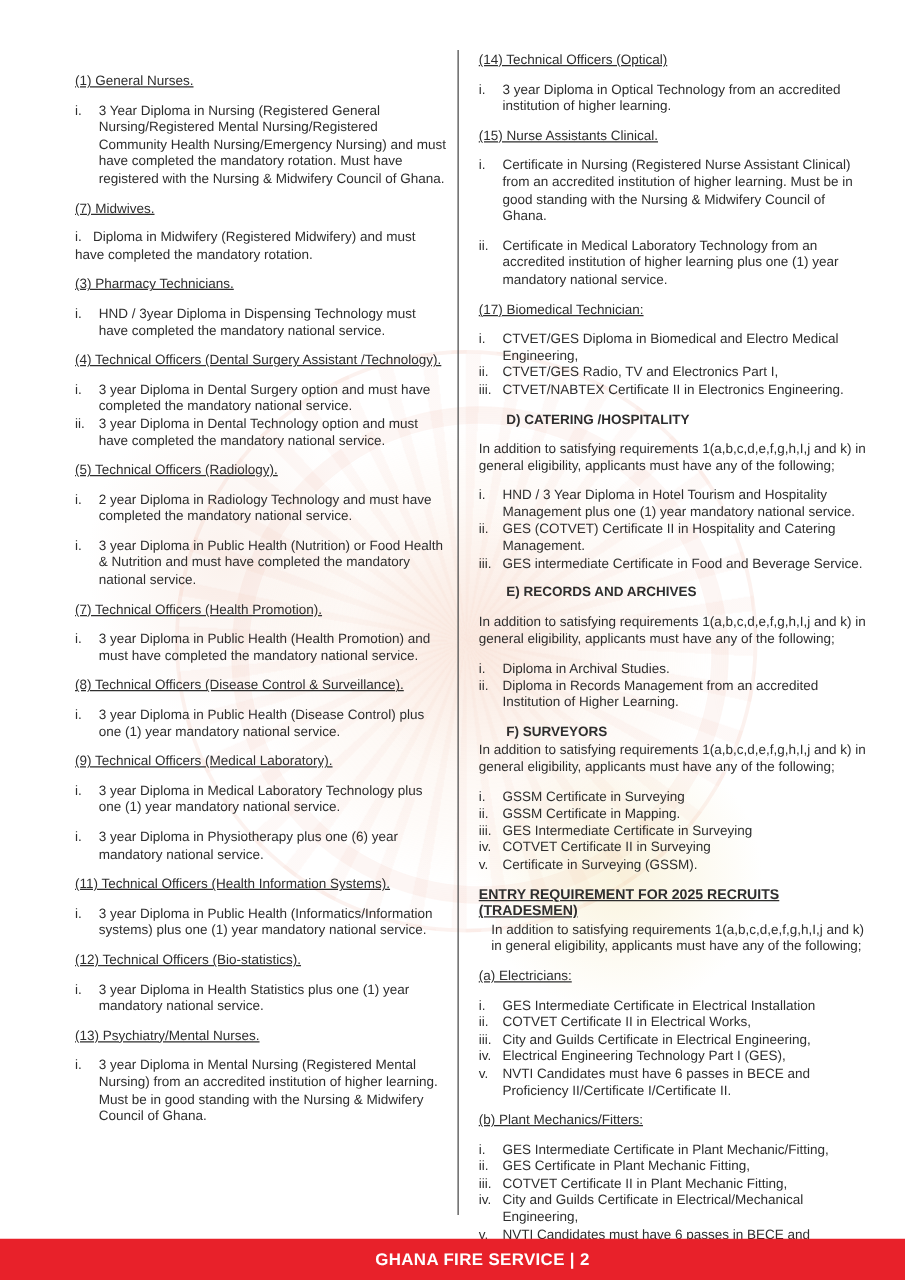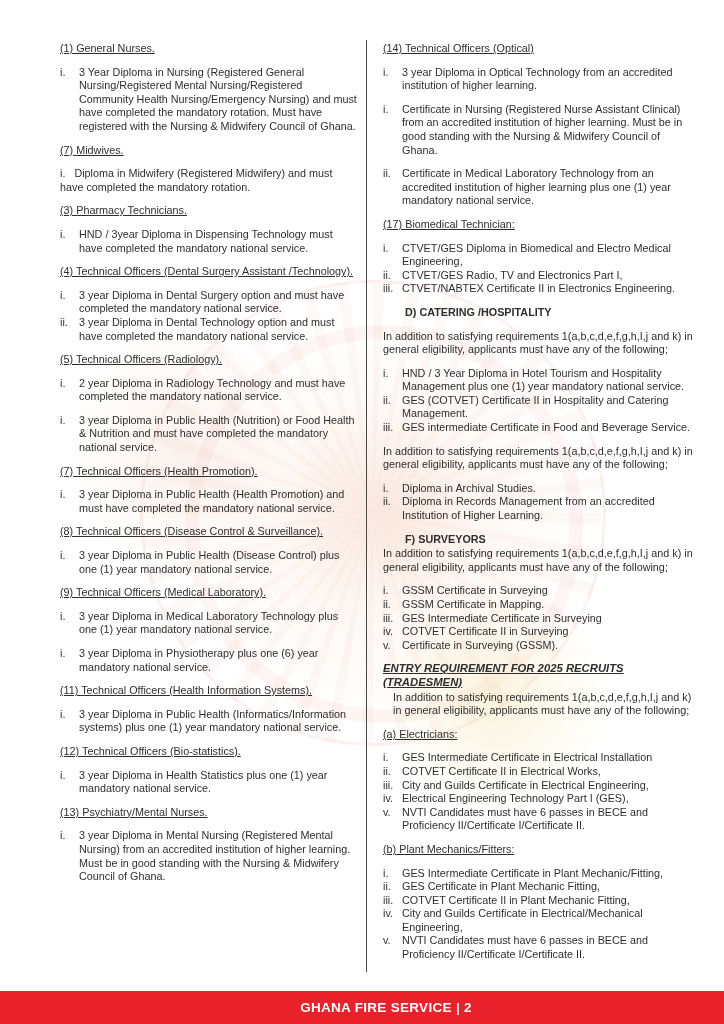--- a/index.html
+++ b/index.html
@@ -44,34 +44,34 @@
     position:absolute; left:140px; top:140px; width:220px; height:220px;
     background:radial-gradient(closest-side, rgba(238,180,160,0.18), rgba(238,180,160,0.0));
     border-radius:50%;
   }
 
   
   .col {
     position:absolute; top:42px;
     font-size:10.8px; line-height:13.6px;
   }
-  .col-left  { left:60px;  width:298px; }
+  .col-left  { left:60px;  width:298px;margin-top:17px; }
   .col-right { left:383px; width:310px; }
   .divider {
     position:absolute; left:366px; top:40px; bottom:52px; width:1px;
     background:#4a4a4a;
   }
 
   
   .block { margin:0 0 10px 0; }
   .block.tight { margin-bottom:1px; }
   .heading-underline { text-decoration:underline; }
   .heading-bold { font-weight:bold; }
   .heading-bold.indented { padding-left:22px; }
-  .heading-bold-underline { font-weight:bold; text-decoration:underline; font-size:11.3px;font-style:italic; }
+  .heading-bold-underline { font-weight:bold; text-decoration:underline; font-size:11.3px; }
   .para.indented { padding-left:10px; }
 
   .req-list { }
   .req-item { display:flex; }
   .req-item .marker { width:19px; flex-shrink:0; }
   .req-item .itext  { flex:1; }
   .req-list.flush .req-item { display:block; }
   .req-list.flush .marker { display:inline; width:auto; padding-right:9px; }
   .req-list.flush .itext { display:inline; }
 
@@ -194,20 +194,21 @@
   <div class="divider"></div>
 
   <div class="col col-right" id="col-right">
       <div class="block heading-underline">(14) Technical Officers (Optical)</div>
       <div class="block req-list">
         <div class="req-item">
           <span class="marker">i.</span>
           <span class="itext">3 year Diploma in Optical Technology from an accredited institution of higher learning.</span>
         </div>
       </div>
+      <div class="block heading-underline">(15) Nurse Assistants Clinical.</div>
       <div class="block req-list">
         <div class="req-item">
           <span class="marker">i.</span>
           <span class="itext">Certificate in Nursing (Registered Nurse Assistant Clinical) from an accredited institution of higher learning. Must be in good standing with the Nursing &amp; Midwifery Council of Ghana.</span>
         </div>
       </div>
       <div class="block req-list">
         <div class="req-item">
           <span class="marker">ii.</span>
           <span class="itext">Certificate in Medical Laboratory Technology from an accredited institution of higher learning plus one (1) year mandatory national service.</span>
@@ -237,20 +238,21 @@
         </div>
         <div class="req-item">
           <span class="marker">ii.</span>
           <span class="itext">GES (COTVET) Certificate II in Hospitality and Catering Management.</span>
         </div>
         <div class="req-item">
           <span class="marker">iii.</span>
           <span class="itext">GES intermediate Certificate in Food and Beverage Service.</span>
         </div>
       </div>
+      <div class="block heading-bold indented">E) RECORDS AND ARCHIVES</div>
       <div class="block para">In addition to satisfying requirements 1(a,b,c,d,e,f,g,h,I,j and k) in general eligibility, applicants must have any of the following;</div>
       <div class="block req-list">
         <div class="req-item">
           <span class="marker">i.</span>
           <span class="itext">Diploma in Archival Studies.</span>
         </div>
         <div class="req-item">
           <span class="marker">ii.</span>
           <span class="itext">Diploma in Records Management from an accredited Institution of Higher Learning.</span>
         </div>

